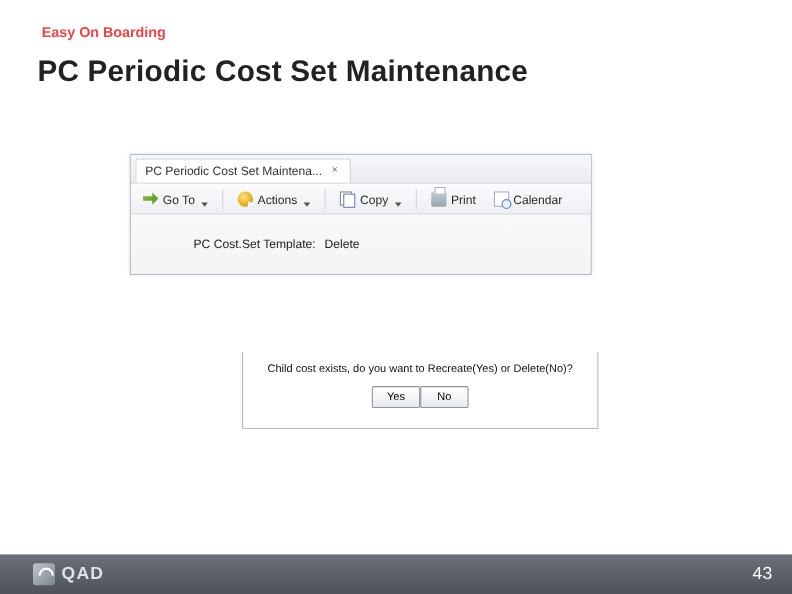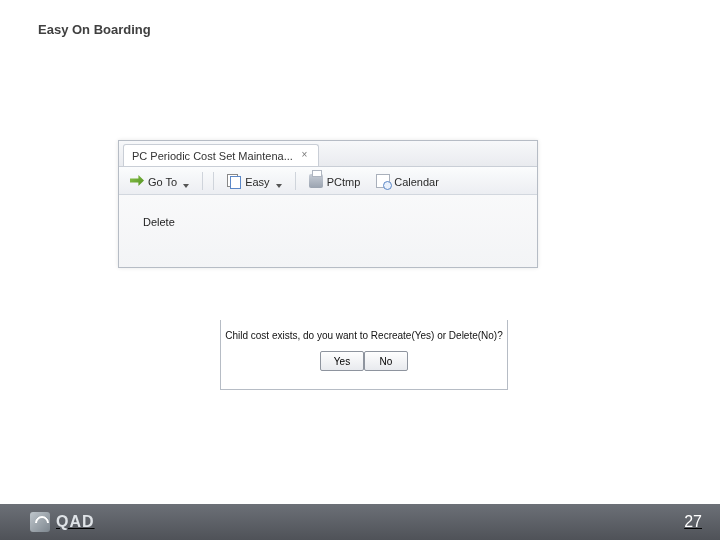--- a/index.html
+++ b/index.html
@@ -1,25 +1,25 @@
 <!DOCTYPE html>
 <html><head>
 <meta charset="utf-8">
 <style>
   * { box-sizing: border-box; margin: 0; padding: 0; }
   html, body { width: 720px; height: 540px; font-family: Arial, Helvetica, sans-serif; background: #fff; overflow: hidden; }
 
   .slide { position: relative; width: 720px; height: 540px; }
 
-  .header-small { position: absolute; left: 38px; top: 22px; color: #404040; font-size: 13px; font-weight: bold; }
+  .header-small { position: absolute; left: 38px; top: 22px; color: #ef4444; font-size: 13px; font-weight: bold; }
   .header-title { position: absolute; left: 34px; top: 50px; color: #222; font-size: 27px; font-weight: bold; letter-spacing: 0.2px; }
 
   
   .app-window {
-    position: absolute; left: 118px; top: 140px; width: 420px; height: 128px;
+    position: absolute; left: 118px; top: 140px; width: 420px; height: 110px;
     border: 1px solid #b6bcc5; background: linear-gradient(#fdfdfd,#f3f4f6);
     box-shadow: 0 0 4px rgba(0,0,0,0.1);
   }
   .app-tabbar { height: 26px; display: flex; align-items: flex-end; padding-left: 4px; background: linear-gradient(#f7f8fa,#e9ebef); border-bottom: 1px solid #c9ced6; }
   .app-tab { display: flex; align-items: center; gap: 6px; height: 22px; padding: 0 8px; font-size: 11px; color: #333; background: #fff; border: 1px solid #c9ced6; border-bottom: none; border-radius: 3px 3px 0 0; }
   .tab-close { width: 11px; height: 11px; line-height: 10px; text-align: center; font-size: 10px; color: #777; cursor: pointer; }
 
   .app-toolbar { height: 28px; display: flex; align-items: center; gap: 2px; padding: 0 4px; background: linear-gradient(#fbfcfd,#eceef2); border-bottom: 1px solid #d2d7de; font-size: 11px; color: #2a2a2a; }
   .tool-sep { width: 1px; height: 18px; background: #cfd4db; margin: 0 4px; }
   .tool-btn { display: inline-flex; align-items: flex-end; gap: 4px; padding: 2px 6px; border: 1px solid transparent; border-radius: 2px; cursor: pointer; }
@@ -40,91 +40,98 @@
   .app-body { padding: 16px 24px 10px; font-size: 11px; color: #222; }
   .form-row { display:flex; align-items:center; height:22px; margin-bottom:8px; }
   .form-label { width: 152px; text-align: right; padding-right: 8px; }
   .form-value { }
   .input-year { width: 38px; height: 17px; background:#18359c; border:1px solid #5f6673; display:inline-block; vertical-align:middle; }
   .lookup { width:14px; height:14px; margin-left:6px; display:inline-flex; align-items:center; justify-content:center; cursor:pointer; }
   .lookup svg { display:block; }
 
   
   .dialog {
-    position:absolute; left: 220px; top: 320px; width: 288px; height: 70px;
+    position:absolute; left: 220px; top: 320px; width: 324px; height: 70px;
     border:1px solid #b6bcc5; border-top: none; background:#fff; font-size:10px; color:#111;
     display:flex; flex-direction:column; align-items:center; justify-content:flex-start; padding-top:10px;
   }
   .dialog-text { margin-bottom:10px; }
   .dialog-buttons { display:flex; }
   .dlg-btn { min-width:44px; height:20px; font-size:10px; border:1px solid #8e949e; background:linear-gradient(#fefefe,#e8eaee); border-radius:2px; cursor:pointer; padding: 0 8px; }
 
   
-  .footer { position:absolute; left:0; bottom:0; width:720px; height:36px; background: linear-gradient(#6c7077,#4f5258); display:flex; align-items:center; justify-content:space-between; padding:0 18px 0 30px;text-decoration:underline; }
+  .footer { position:absolute; left:0; bottom:0; width:720px; height:36px; background: linear-gradient(#6c7077,#4f5258); display:flex; align-items:center; justify-content:space-between; padding:0 18px 0 30px; }
   .brand { display:flex; align-items:center; gap:6px; }
   .brand-mark { width:20px; height:20px; background:linear-gradient(135deg,#bfc6cc,#7d868e); border-radius:3px; position:relative; }
   .brand-mark::after{ content:""; position:absolute; left:5px; top:4px; width:10px; height:10px; border:2px solid #fff; border-radius:50%; border-right-color:transparent; border-bottom-color:transparent; transform:rotate(45deg);}
   .brand-text { color:#dfe3e7; font-weight:bold; font-size:16px; letter-spacing:1px; }
   .page-num { color:#fff; font-size:16px; }
 </style>
 </head>
 <body>
 
 <div class="slide">
 
   <div class="header-small">Easy On Boarding</div>
+  <div class="header-title">PC Periodic Cost Set Maintenance</div>
 
   <div class="app-window">
     <div class="app-tabbar">
       <div class="app-tab">
         <span>PC Periodic Cost Set Maintena...</span>
         <span class="tab-close">×</span>
       </div>
     </div>
 
     <div class="app-toolbar">
       <span class="tool-btn">
         <span class="ico ico-goto"></span>
         <span>Go To</span>
         <span class="caret"></span>
       </span>
       <span class="tool-sep"></span>
+      <span class="tool-btn">
+        <span class="ico ico-actions"></span>
+        <span>Actions</span>
+        <span class="caret"></span>
+      </span>
       <span class="tool-sep"></span>
       <span class="tool-btn">
         <span class="ico ico-copy"></span>
-        <span>Easy</span>
+        <span>Copy</span>
         <span class="caret"></span>
       </span>
       <span class="tool-sep"></span>
       <span class="tool-btn">
         <span class="ico ico-print"></span>
-        <span>PCtmp</span>
+        <span>Print</span>
       </span>
       <span class="tool-btn">
         <span class="ico ico-preview"></span>
         <span>Calendar</span>
       </span>
     </div>
 
     <div class="app-body">
       <div class="form-row">
+        <div class="form-label">PC Cost.Set Template:</div>
         <div class="form-value">Delete</div>
       </div>
     </div>
   </div>
 
   <div class="dialog">
     <div class="dialog-text">Child cost exists, do you want to Recreate(Yes) or Delete(No)?</div>
     <div class="dialog-buttons">
       <button class="dlg-btn">Yes</button>
       <button class="dlg-btn">No</button>
     </div>
   </div>
 
   <div class="footer">
     <div class="brand">
       <span class="brand-mark"></span>
       <span class="brand-text">QAD</span>
     </div>
-    <div class="page-num">27</div>
+    <div class="page-num">43</div>
   </div>
 
 </div>
 
 </body></html>

